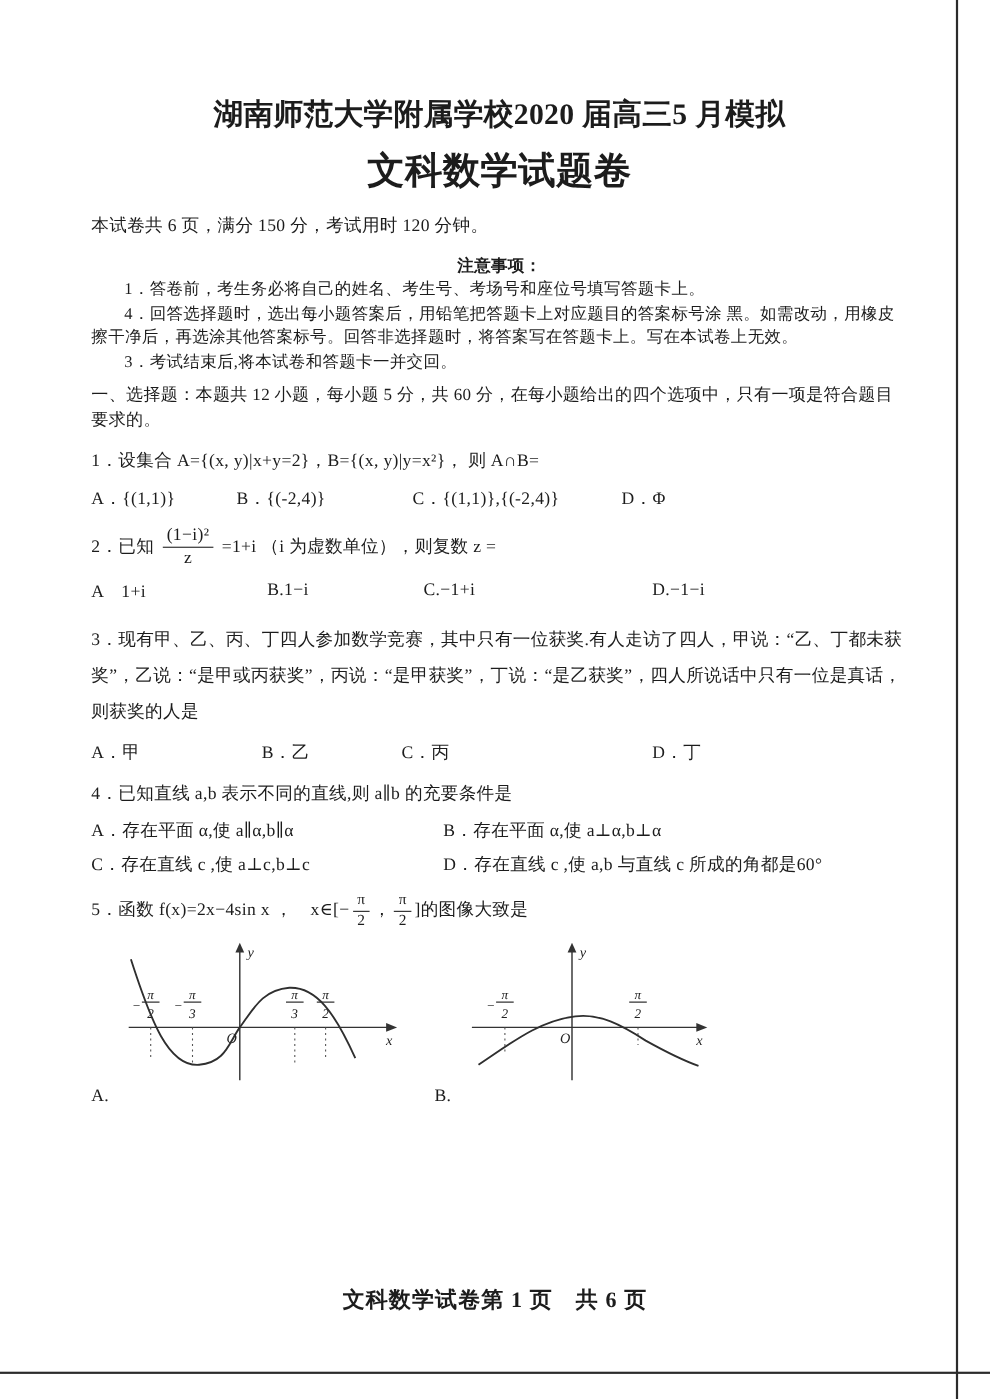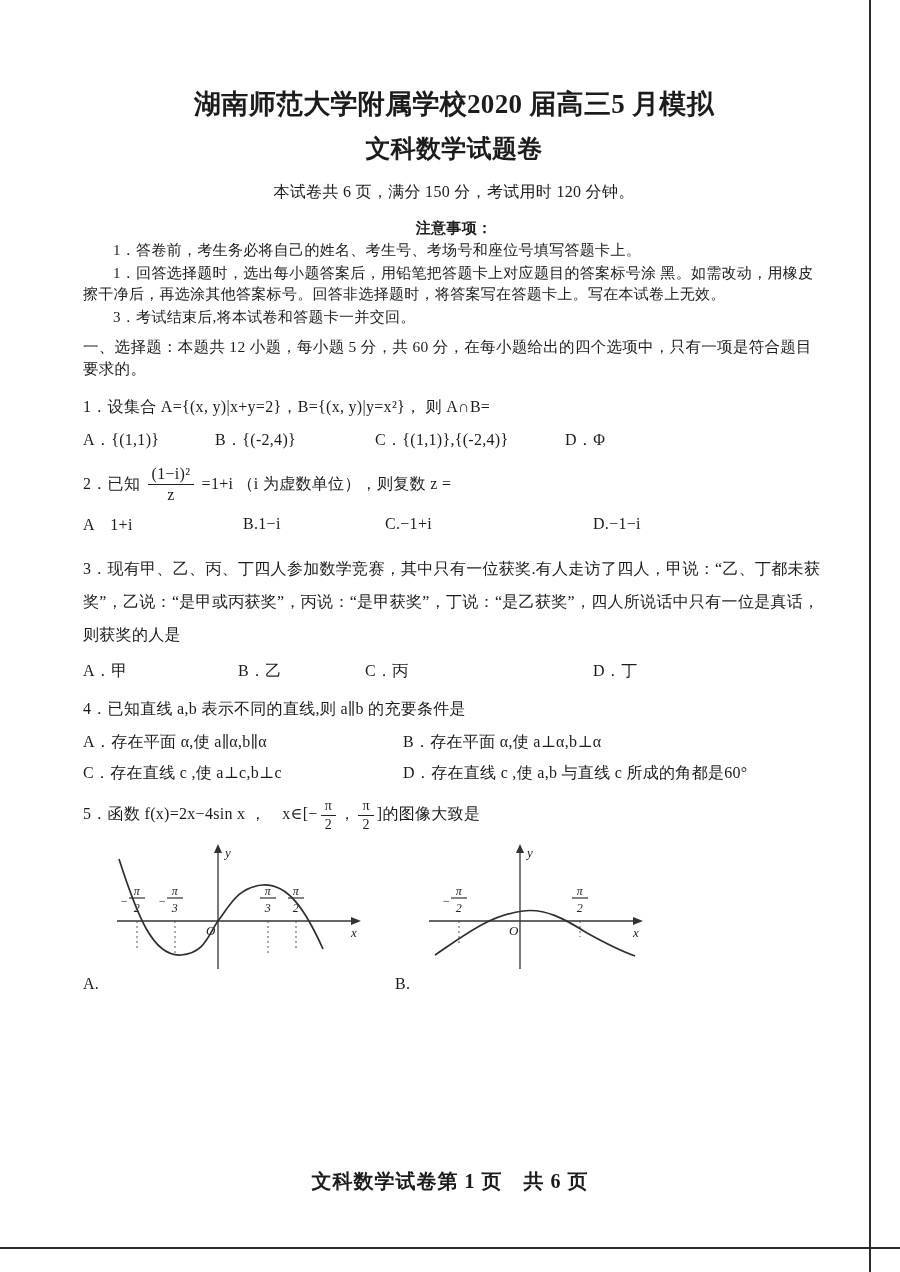--- a/index.html
+++ b/index.html
@@ -3,22 +3,22 @@
 <meta charset="utf-8">
 <style>
   html,body{margin:0;padding:0;background:#f2f2f2;}
   .page{
     position:relative;width:900px;height:1272px;margin:0 auto;background:#ffffff;
     overflow:hidden;color:#1c1c1c;
     font-family:"Liberation Serif","DejaVu Serif",serif;
   }
   .content{position:absolute;left:83px;top:86px;width:742px;letter-spacing:0.3px;}
   .title1{font-size:27px;font-weight:bold;text-align:center;margin:0 0 10px 0;}
-  .title2{font-size:25px;font-weight:bold;text-align:center;margin:0 0 9px 0;}
-  .meta{font-size:16px;text-align:center;margin:17px 0 16px 0;}
+  .title2{font-size:34px;font-weight:bold;text-align:center;margin:0 0 9px 0;}
+  .meta{font-size:16px;margin:17px 0 16px 0;}
   .notice-head{font-size:15px;font-weight:bold;margin:10px 0 2px 0;text-align:center;}
   .indent{font-size:15px;line-height:21px;margin:2px 0;text-indent:2em;}
   .section{font-size:15.5px;line-height:22px;margin:8px 0 6px 0;}
   .qstem{font-size:16px;line-height:26px;margin:14px 0 4px 0;}
   .qstem.tall{line-height:33px;margin-top:16px;}
   .optrow{display:flex;font-size:16px;margin:10px 0 2px 0;}
   .optrow span{display:inline-block;white-space:nowrap;}
   .frac{display:inline-block;text-align:center;vertical-align:middle;margin:0 3px;line-height:1.15;}
   .frac .num{display:block;border-bottom:1.5px solid #222;padding:0 4px 1px 4px;}
   .frac .den{display:block;padding-top:1px;}
@@ -44,21 +44,21 @@
 
 <div class="page">
   <div class="content">
 
     <h1 class="title1">湖南师范大学附属学校2020 届高三5 月模拟</h1>
     <h2 class="title2">文科数学试题卷</h2>
     <p class="meta">本试卷共 6 页，满分 150 分，考试用时 120 分钟。</p>
 
     <p class="notice-head">注意事项：</p>
     <p class="indent">1．答卷前，考生务必将自己的姓名、考生号、考场号和座位号填写答题卡上。</p>
-    <p class="indent">1．回答选择题时，选出每小题答案后，用铅笔把答题卡上对应题目的答案标号涂 黑。如需改动，用橡皮擦干净后，再选涂其他答案标号。回答非选择题时，将答案写在答题卡上。写在本试卷上无效。</p>
+    <p class="indent">4．回答选择题时，选出每小题答案后，用铅笔把答题卡上对应题目的答案标号涂 黑。如需改动，用橡皮擦干净后，再选涂其他答案标号。回答非选择题时，将答案写在答题卡上。写在本试卷上无效。</p>
     <p class="indent">3．考试结束后,将本试卷和答题卡一并交回。</p>
 
     <p class="section">一、选择题：本题共 12 小题，每小题 5 分，共 60 分，在每小题给出的四个选项中，只有一项是符合题目要求的。</p>
 
     <p class="qstem">1．设集合 A={(x, y)|x+y=2}，B={(x, y)|y=x²}， 则 A∩B=</p>
     <div class="optrow">
       <span style="width:132px">A．{(1,1)}</span>
       <span style="width:160px">B．{(-2,4)}</span>
       <span style="width:190px">C．{(1,1)},{(-2,4)}</span>
       <span>D．Φ</span>

